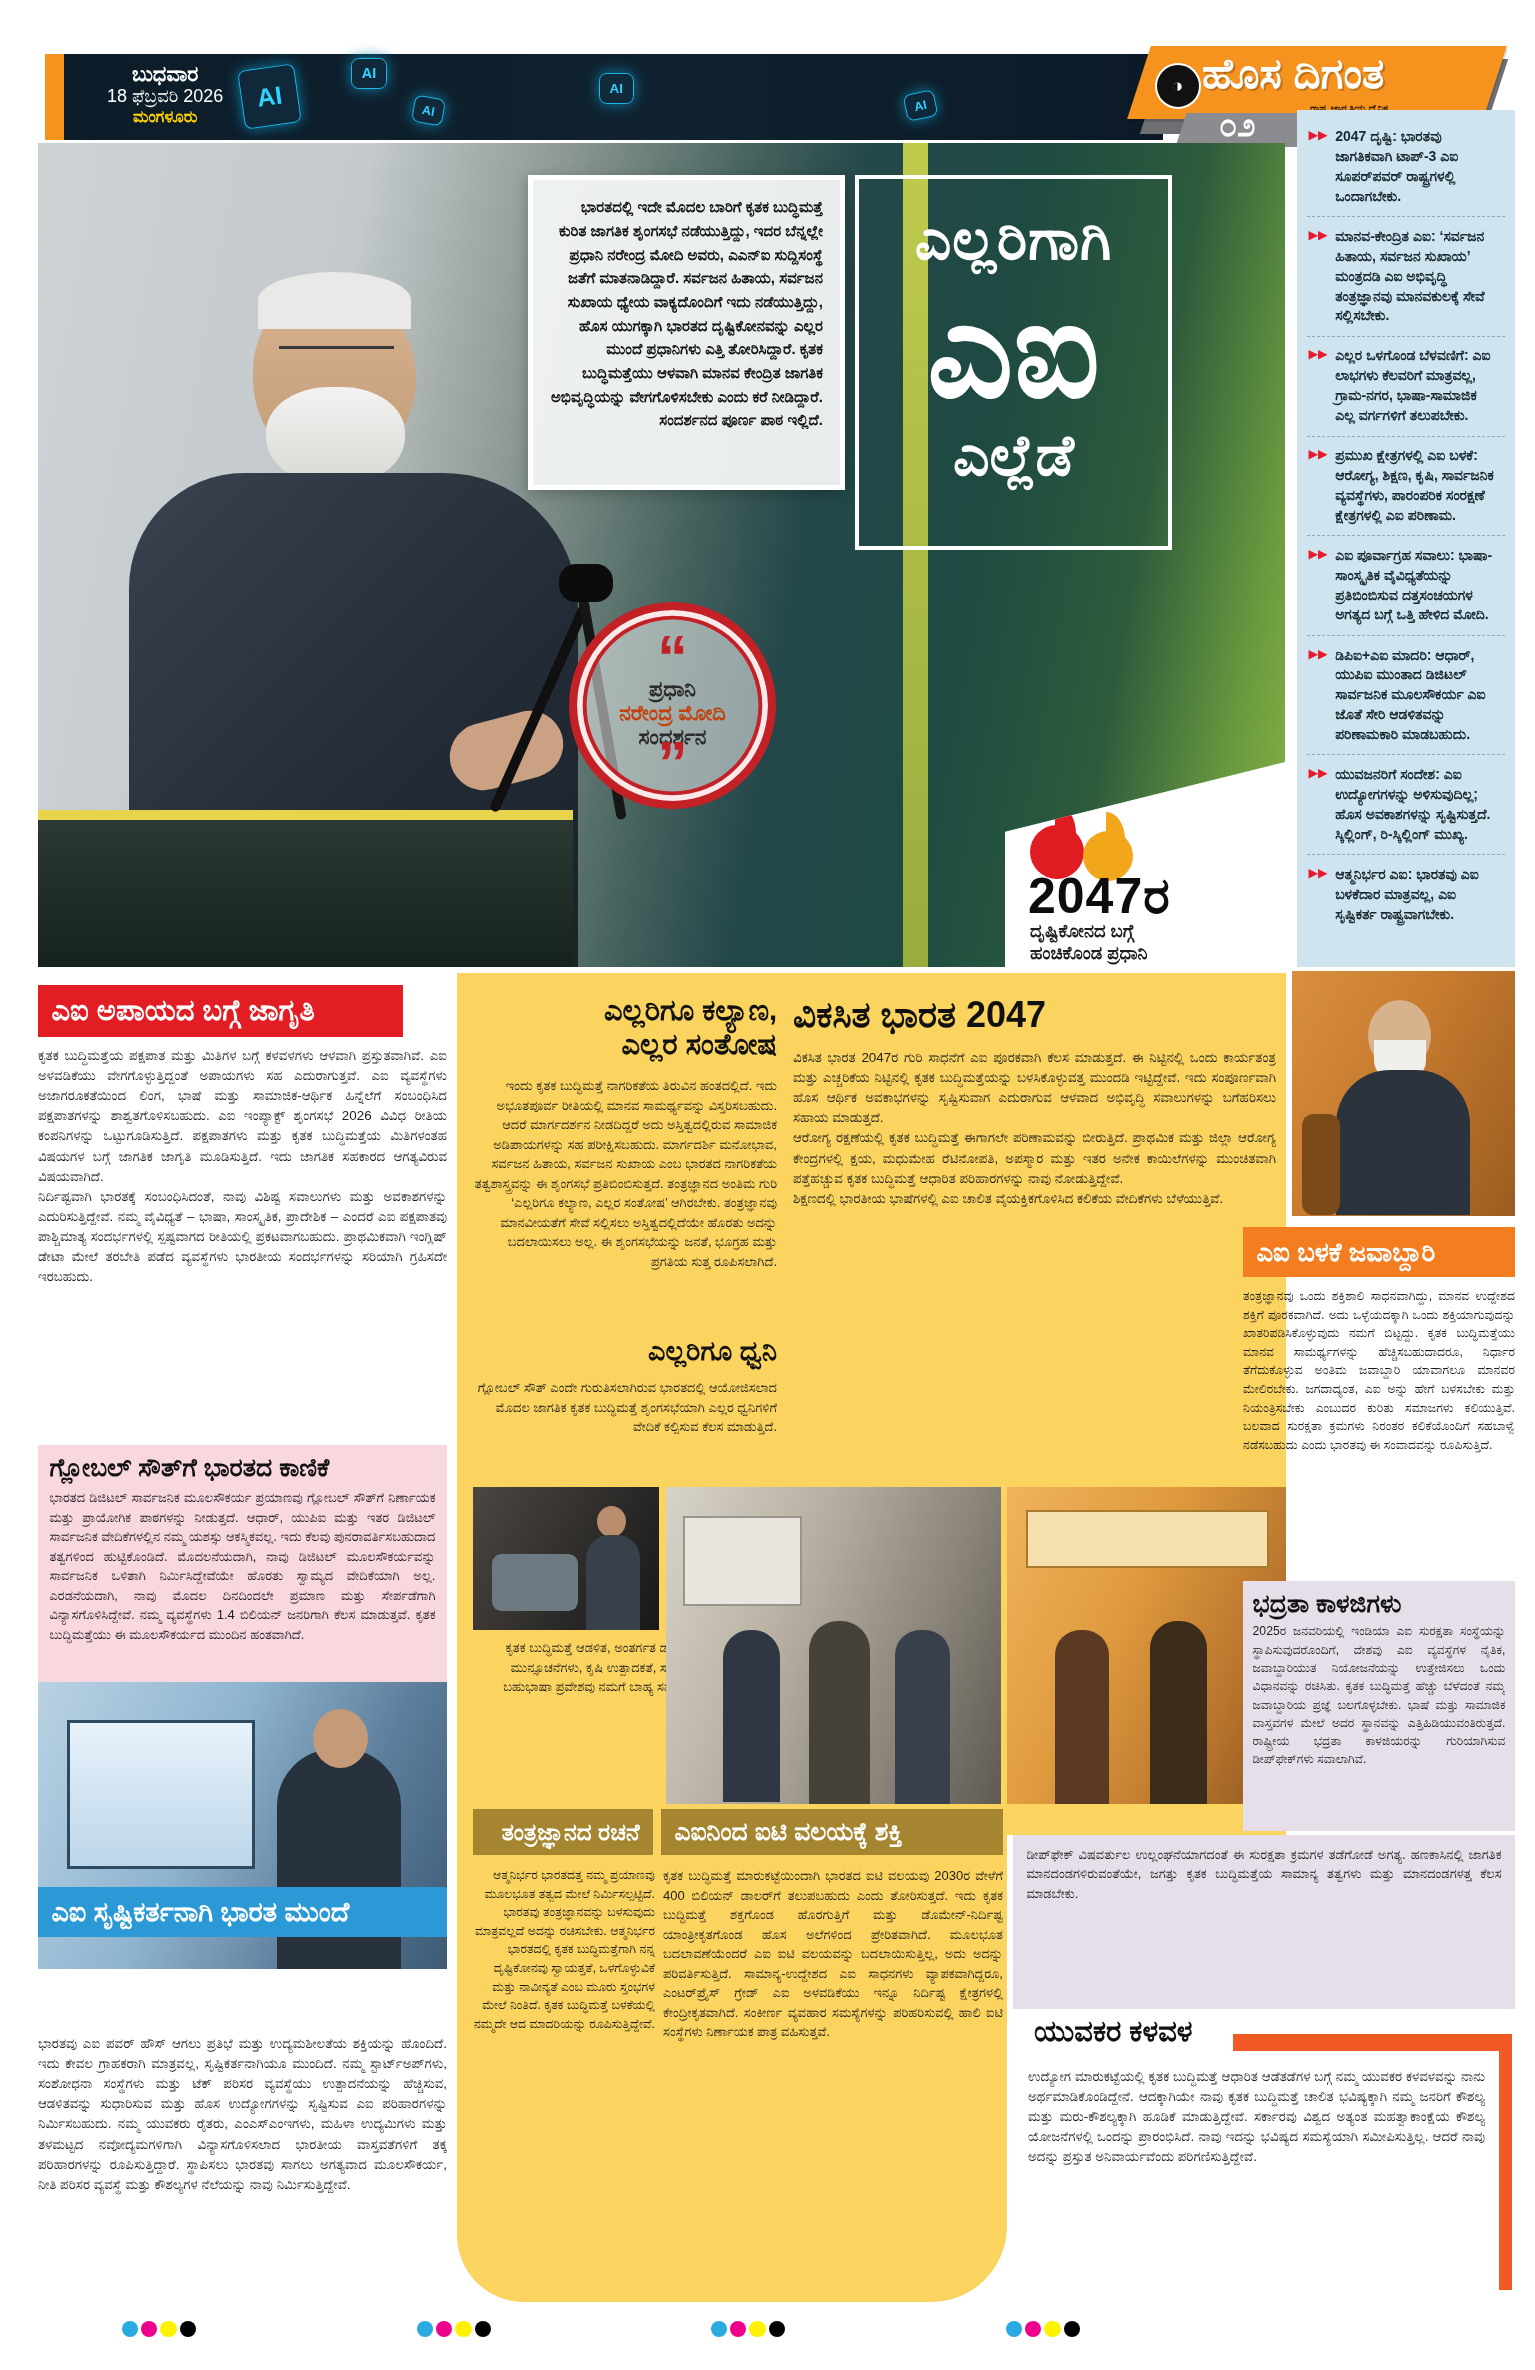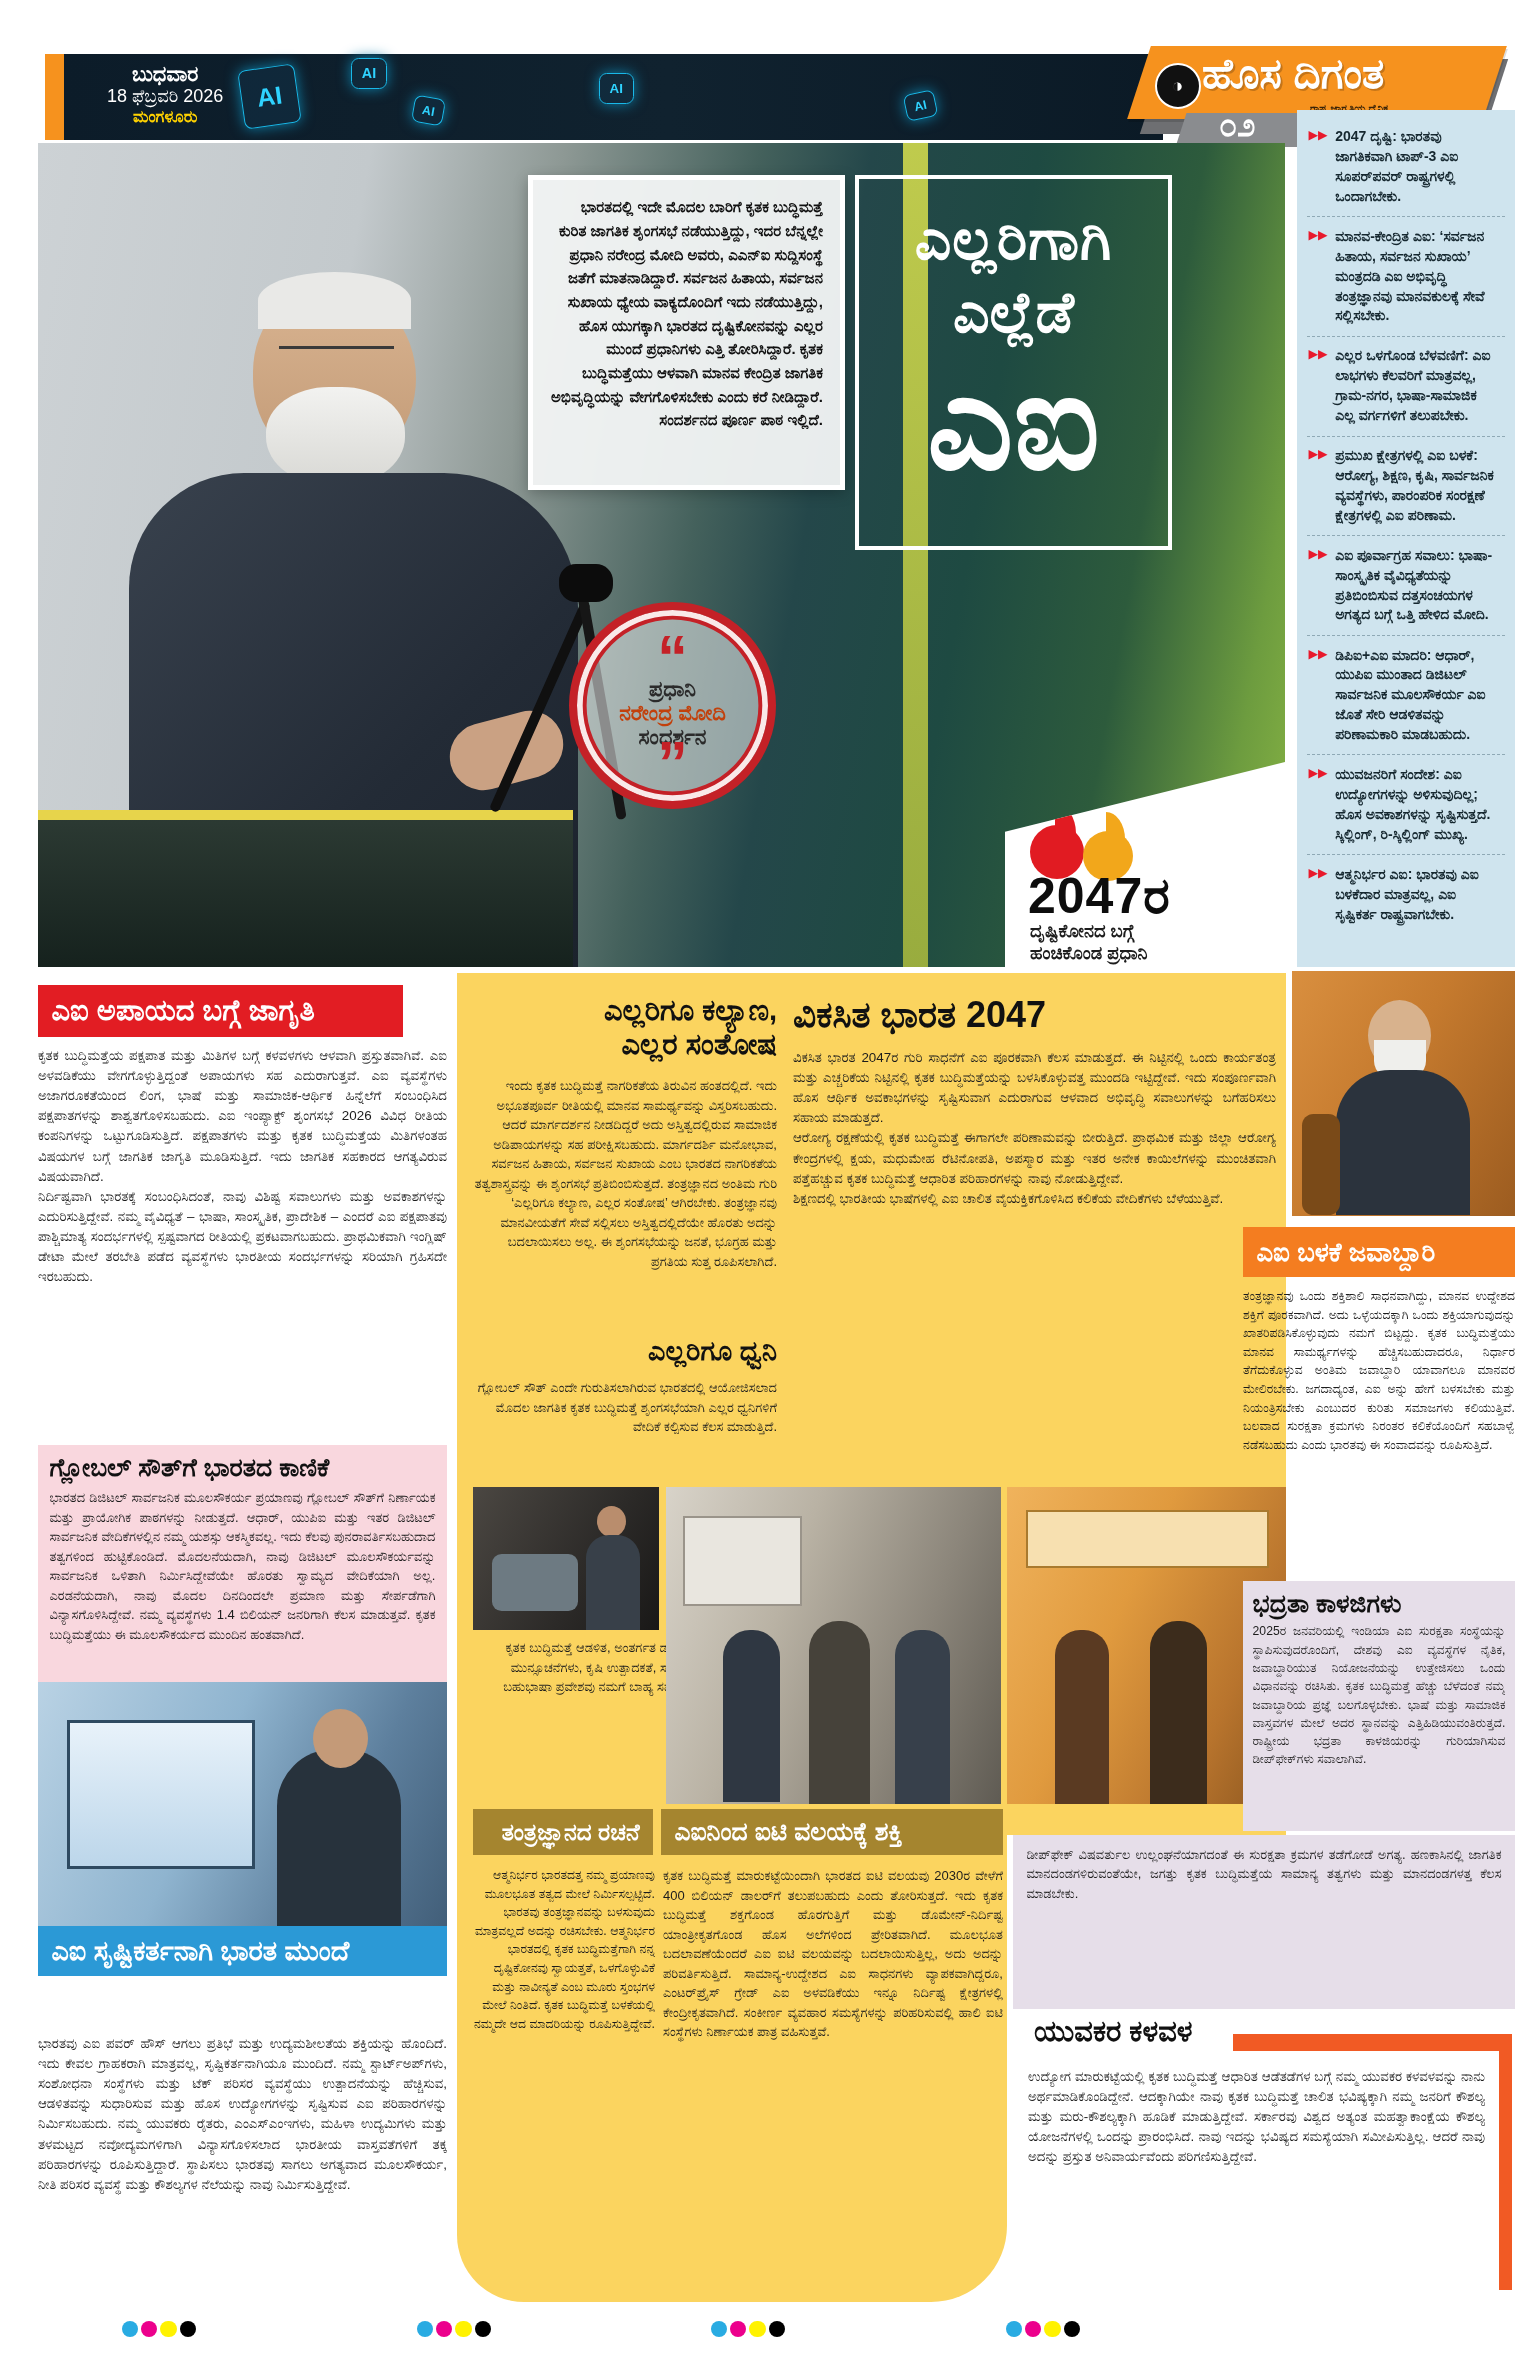--- a/index.html
+++ b/index.html
@@ -72,22 +72,22 @@
     <div class="abs" style="left:497px;top:449px;width:9.6px;height:229px;background:#101010;transform:rotate(24deg);border-radius:4.8px;"></div>
     <div class="abs" style="left:559px;top:449px;width:9.6px;height:229px;background:#161616;transform:rotate(-10deg);border-radius:4.8px;"></div>
     <div class="abs" style="left:521px;top:421px;width:54px;height:38px;border-radius:17px;background:#0c0c0c;"></div>
 
     <div class="abs" style="left:490px;top:32px;width:317px;height:315px;background:rgba(243,245,246,.95);border:5.7px solid #ffffff;box-shadow:0 3.8px 13.4px rgba(0,0,0,.25);box-sizing:border-box;padding:15.3px 17px;">
       <div style="font-size:15px;line-height:1.58;color:#101010;font-weight:bold;text-align:right;">ಭಾರತದಲ್ಲಿ ಇದೇ ಮೊದಲ ಬಾರಿಗೆ ಕೃತಕ ಬುದ್ಧಿಮತ್ತೆ ಕುರಿತ ಜಾಗತಿಕ ಶೃಂಗಸಭೆ ನಡೆಯುತ್ತಿದ್ದು, ಇದರ ಬೆನ್ನಲ್ಲೇ ಪ್ರಧಾನಿ ನರೇಂದ್ರ ಮೋದಿ ಅವರು, ಎಎನ್‌ಐ ಸುದ್ದಿಸಂಸ್ಥೆ ಜತೆಗೆ ಮಾತನಾಡಿದ್ದಾರೆ. ಸರ್ವಜನ ಹಿತಾಯ, ಸರ್ವಜನ ಸುಖಾಯ ಧ್ಯೇಯ ವಾಕ್ಯದೊಂದಿಗೆ ಇದು ನಡೆಯುತ್ತಿದ್ದು, ಹೊಸ ಯುಗಕ್ಕಾಗಿ ಭಾರತದ ದೃಷ್ಟಿಕೋನವನ್ನು ಎಲ್ಲರ ಮುಂದೆ ಪ್ರಧಾನಿಗಳು ಎತ್ತಿ ತೋರಿಸಿದ್ದಾರೆ. ಕೃತಕ ಬುದ್ಧಿಮತ್ತೆಯು ಆಳವಾಗಿ ಮಾನವ ಕೇಂದ್ರಿತ ಜಾಗತಿಕ ಅಭಿವೃದ್ಧಿಯನ್ನು ವೇಗಗೊಳಿಸಬೇಕು ಎಂದು ಕರೆ ನೀಡಿದ್ದಾರೆ. ಸಂದರ್ಶನದ ಪೂರ್ಣ ಪಾಠ ಇಲ್ಲಿದೆ.</div>
     </div>
 
     <div class="abs" style="left:817px;top:32px;width:317px;height:375px;border:4.8px solid #ffffff;box-sizing:border-box;text-align:center;color:#fff;">
       <div style="font-size:57px;font-weight:bold;margin-top:27px;letter-spacing:1px;">ಎಲ್ಲರಿಗಾಗಿ</div>
+      <div style="font-size:134px;font-weight:bold;line-height:1;margin-top:9.6px;">ಎಐ</div>
       <div style="font-size:57px;font-weight:bold;margin-top:5.7px;">ಎಲ್ಲೆಡೆ</div>
-      <div style="font-size:134px;font-weight:bold;line-height:1;margin-top:9.6px;">ಎಐ</div>
     </div>
 
     <div class="abs" style="left:531px;top:459px;width:191px;height:191px;border-radius:50%;border:8.6px solid #c42127;box-shadow:inset 0 0 0 5.7px rgba(255,255,255,.9), inset 0 0 0 9.6px #c42127;background:rgba(236,238,238,.55);text-align:center;">
       <div style="color:#c42127;font-size:61px;font-weight:bold;line-height:.6;margin-top:29px;">“</div>
       <div style="font-size:21px;font-weight:bold;color:#2b2b2b;margin-top:1.9px;">ಪ್ರಧಾನಿ</div>
       <div style="font-size:21px;font-weight:bold;color:#c2410c;">ನರೇಂದ್ರ ಮೋದಿ</div>
       <div style="font-size:21px;font-weight:bold;color:#2b2b2b;">ಸಂದರ್ಶನ</div>
       <div style="color:#c42127;font-size:61px;font-weight:bold;line-height:.4;margin-top:1.9px;">”</div>
     </div>
 
@@ -152,21 +152,21 @@
     <div class="sec-title" style="font-size:25px;">ಗ್ಲೋಬಲ್ ಸೌತ್‌ಗೆ ಭಾರತದ ಕಾಣಿಕೆ</div>
     <div class="txt" style="font-size:13px;height:172px;margin-top:5.7px;">ಭಾರತದ ಡಿಜಿಟಲ್ ಸಾರ್ವಜನಿಕ ಮೂಲಸೌಕರ್ಯ ಪ್ರಯಾಣವು ಗ್ಲೋಬಲ್ ಸೌತ್‌ಗೆ ನಿರ್ಣಾಯಕ ಮತ್ತು ಪ್ರಾಯೋಗಿಕ ಪಾಠಗಳನ್ನು ನೀಡುತ್ತದೆ. ಆಧಾರ್, ಯುಪಿಐ ಮತ್ತು ಇತರ ಡಿಜಿಟಲ್ ಸಾರ್ವಜನಿಕ ವೇದಿಕೆಗಳಲ್ಲಿನ ನಮ್ಮ ಯಶಸ್ಸು ಆಕಸ್ಮಿಕವಲ್ಲ. ಇದು ಕೆಲವು ಪುನರಾವರ್ತಿಸಬಹುದಾದ ತತ್ವಗಳಿಂದ ಹುಟ್ಟಿಕೊಂಡಿದೆ. ಮೊದಲನೆಯದಾಗಿ, ನಾವು ಡಿಜಿಟಲ್ ಮೂಲಸೌಕರ್ಯವನ್ನು ಸಾರ್ವಜನಿಕ ಒಳಿತಾಗಿ ನಿರ್ಮಿಸಿದ್ದೇವೆಯೇ ಹೊರತು ಸ್ವಾಮ್ಯದ ವೇದಿಕೆಯಾಗಿ ಅಲ್ಲ. ಎರಡನೆಯದಾಗಿ, ನಾವು ಮೊದಲ ದಿನದಿಂದಲೇ ಪ್ರಮಾಣ ಮತ್ತು ಸೇರ್ಪಡೆಗಾಗಿ ವಿನ್ಯಾಸಗೊಳಿಸಿದ್ದೇವೆ. ನಮ್ಮ ವ್ಯವಸ್ಥೆಗಳು 1.4 ಬಿಲಿಯನ್ ಜನರಿಗಾಗಿ ಕೆಲಸ ಮಾಡುತ್ತವೆ. ಕೃತಕ ಬುದ್ಧಿಮತ್ತೆಯು ಈ ಮೂಲಸೌಕರ್ಯದ ಮುಂದಿನ ಹಂತವಾಗಿದೆ.</div>
   </div>
 
   <div class="abs ph" style="left:38px;top:1682px;width:409px;height:287px;background:linear-gradient(115deg,#b9d2e4 0%,#8fb4cf 40%,#5d7f9d 70%,#3e5a74 100%);">
     <div class="abs" style="left:29px;top:38px;width:182px;height:143px;background:linear-gradient(#e8f2fa,#bcd6ea);border:3.8px solid #2e4a61;"></div>
     <div class="abs" style="left:239px;top:67px;width:124px;height:220px;border-radius:57px 57px 0 0;background:#27323c;"></div>
     <div class="abs" style="left:275px;top:27px;width:55px;height:59px;border-radius:50%;background:#c49a78;"></div>
   </div>
 
-  <div class="abs banner" style="left:38px;top:1926px;width:409px;height:50px;background:#2b99d6;font-size:27px;">
+  <div class="abs banner" style="left:38px;top:1887px;width:409px;height:50px;background:#2b99d6;font-size:27px;">
     <span>ಎಐ ಸೃಷ್ಟಿಕರ್ತನಾಗಿ ಭಾರತ ಮುಂದೆ</span>
   </div>
   <div class="abs txt" style="left:38px;top:2034px;width:409px;height:270px;font-size:13.4px;">ಭಾರತವು ಎಐ ಪವರ್ ಹೌಸ್ ಆಗಲು ಪ್ರತಿಭೆ ಮತ್ತು ಉದ್ಯಮಶೀಲತೆಯ ಶಕ್ತಿಯನ್ನು ಹೊಂದಿದೆ. ಇದು ಕೇವಲ ಗ್ರಾಹಕರಾಗಿ ಮಾತ್ರವಲ್ಲ, ಸೃಷ್ಟಿಕರ್ತನಾಗಿಯೂ ಮುಂದಿದೆ. ನಮ್ಮ ಸ್ಟಾರ್ಟ್‌ಅಪ್‌ಗಳು, ಸಂಶೋಧನಾ ಸಂಸ್ಥೆಗಳು ಮತ್ತು ಟೆಕ್ ಪರಿಸರ ವ್ಯವಸ್ಥೆಯು ಉತ್ಪಾದನೆಯನ್ನು ಹೆಚ್ಚಿಸುವ, ಆಡಳಿತವನ್ನು ಸುಧಾರಿಸುವ ಮತ್ತು ಹೊಸ ಉದ್ಯೋಗಗಳನ್ನು ಸೃಷ್ಟಿಸುವ ಎಐ ಪರಿಹಾರಗಳನ್ನು ನಿರ್ಮಿಸಬಹುದು. ನಮ್ಮ ಯುವಕರು ರೈತರು, ಎಂಎಸ್‌ಎಂಇಗಳು, ಮಹಿಳಾ ಉದ್ಯಮಿಗಳು ಮತ್ತು ತಳಮಟ್ಟದ ನವೋದ್ಯಮಗಳಿಗಾಗಿ ವಿನ್ಯಾಸಗೊಳಿಸಲಾದ ಭಾರತೀಯ ವಾಸ್ತವತೆಗಳಿಗೆ ತಕ್ಕ ಪರಿಹಾರಗಳನ್ನು ರೂಪಿಸುತ್ತಿದ್ದಾರೆ. ಸ್ಥಾಪಿಸಲು ಭಾರತವು ಸಾಗಲು ಅಗತ್ಯವಾದ ಮೂಲಸೌಕರ್ಯ, ನೀತಿ ಪರಿಸರ ವ್ಯವಸ್ಥೆ ಮತ್ತು ಕೌಶಲ್ಯಗಳ ನೆಲೆಯನ್ನು ನಾವು ನಿರ್ಮಿಸುತ್ತಿದ್ದೇವೆ.</div>
 
   <div class="abs" style="left:473px;top:994px;width:304px;text-align:right;">
     <div class="sec-title" style="font-size:29px;">ಎಲ್ಲರಿಗೂ ಕಲ್ಯಾಣ,</div>
     <div class="sec-title" style="font-size:29px;">ಎಲ್ಲರ ಸಂತೋಷ</div>
   </div>
   <div class="abs txt txt-r" style="left:473px;top:1076px;width:304px;height:250px;text-align:right;font-size:13px;">ಇಂದು ಕೃತಕ ಬುದ್ಧಿಮತ್ತೆ ನಾಗರಿಕತೆಯ ತಿರುವಿನ ಹಂತದಲ್ಲಿದೆ. ಇದು ಅಭೂತಪೂರ್ವ ರೀತಿಯಲ್ಲಿ ಮಾನವ ಸಾಮರ್ಥ್ಯವನ್ನು ವಿಸ್ತರಿಸಬಹುದು. ಆದರೆ ಮಾರ್ಗದರ್ಶನ ನೀಡದಿದ್ದರೆ ಅದು ಅಸ್ತಿತ್ವದಲ್ಲಿರುವ ಸಾಮಾಜಿಕ ಅಡಿಪಾಯಗಳನ್ನು ಸಹ ಪರೀಕ್ಷಿಸಬಹುದು. ಮಾರ್ಗದರ್ಶಿ ಮನೋಭಾವ, ಸರ್ವಜನ ಹಿತಾಯ, ಸರ್ವಜನ ಸುಖಾಯ ಎಂಬ ಭಾರತದ ನಾಗರಿಕತೆಯ ತತ್ವಶಾಸ್ತ್ರವನ್ನು ಈ ಶೃಂಗಸಭೆ ಪ್ರತಿಬಿಂಬಿಸುತ್ತದೆ. ತಂತ್ರಜ್ಞಾನದ ಅಂತಿಮ ಗುರಿ ‘ಎಲ್ಲರಿಗೂ ಕಲ್ಯಾಣ, ಎಲ್ಲರ ಸಂತೋಷ’ ಆಗಿರಬೇಕು. ತಂತ್ರಜ್ಞಾನವು ಮಾನವೀಯತೆಗೆ ಸೇವೆ ಸಲ್ಲಿಸಲು ಅಸ್ತಿತ್ವದಲ್ಲಿದೆಯೇ ಹೊರತು ಅದನ್ನು ಬದಲಾಯಿಸಲು ಅಲ್ಲ. ಈ ಶೃಂಗಸಭೆಯನ್ನು ಜನತೆ, ಭೂಗ್ರಹ ಮತ್ತು ಪ್ರಗತಿಯ ಸುತ್ತ ರೂಪಿಸಲಾಗಿದೆ.</div>
   <div class="abs sec-title" style="left:473px;top:1336px;width:304px;text-align:right;font-size:27px;">ಎಲ್ಲರಿಗೂ ಧ್ವನಿ</div>

